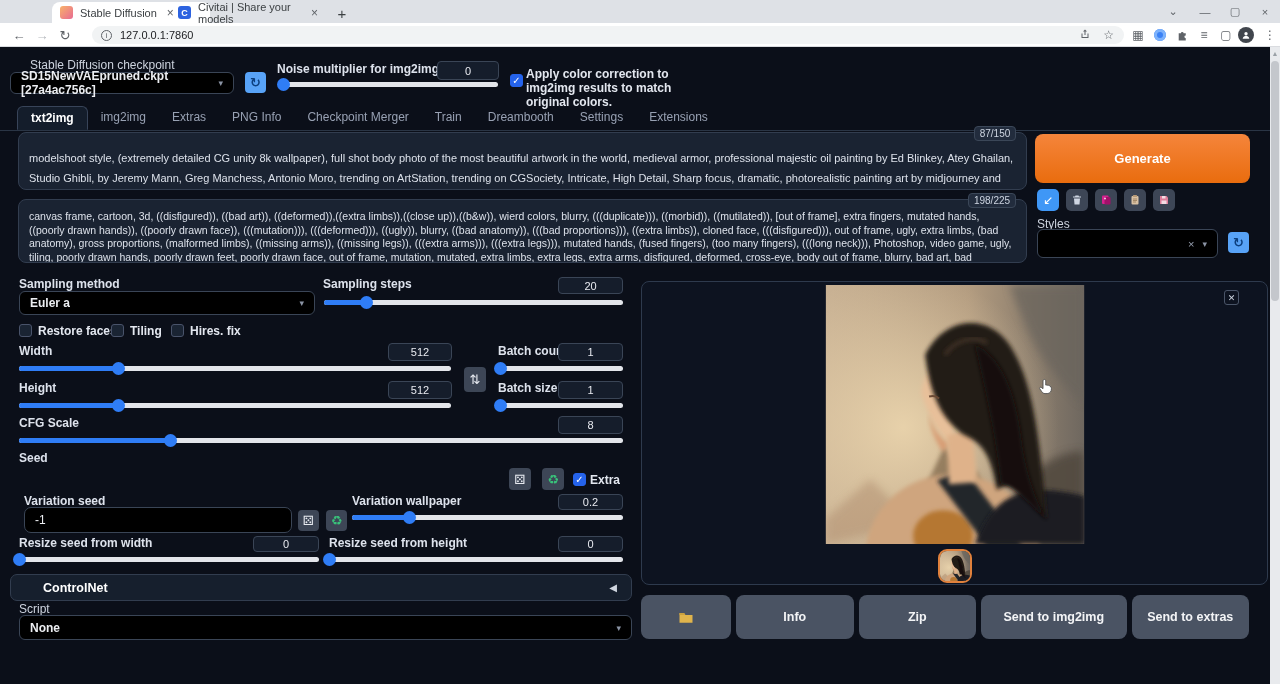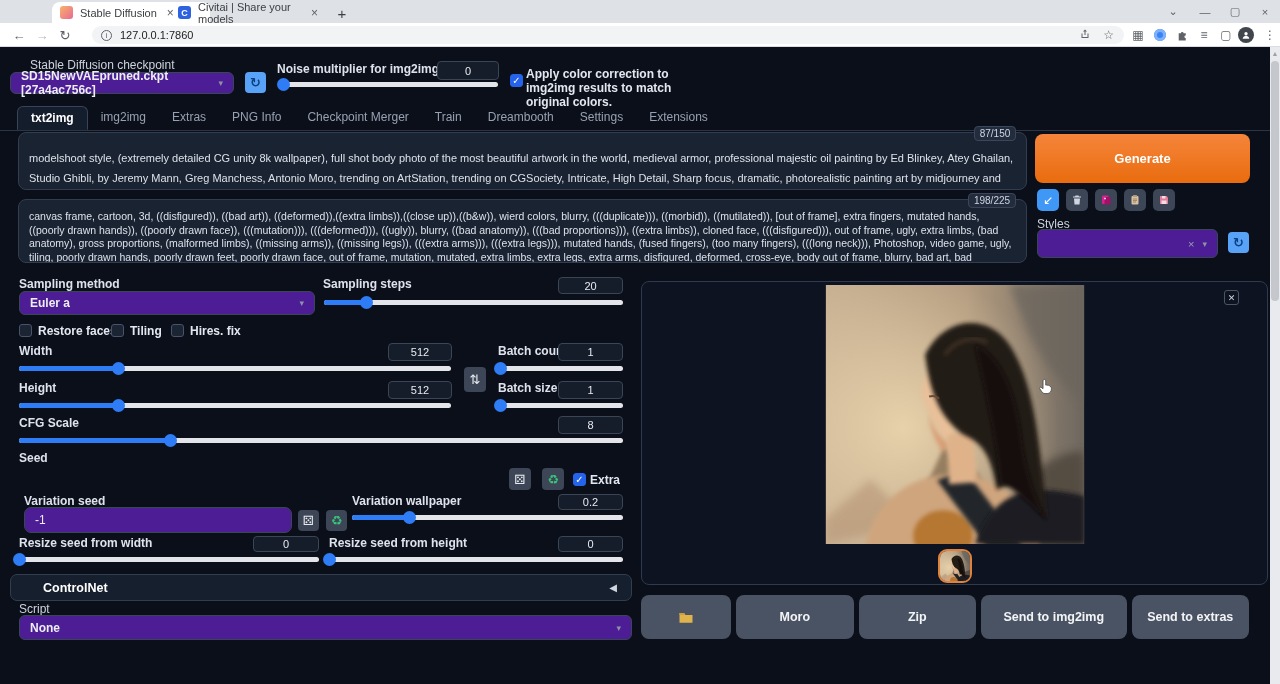--- a/index.html
+++ b/index.html
@@ -38,21 +38,21 @@
   
   .app { position:absolute; left:0; top:47px; width:1270px; height:637px; background:#0b0f19; color:#dfe3ec; }
   .scrollbar { position:absolute; left:1270px; top:47px; width:10px; height:637px; background:#e8eaed; }
   .scrollbar .sb-thumb { position:absolute; left:1px; top:14px; width:8px; height:240px; background:#c4c7cc; border-radius:4px; }
   .scrollbar .sb-up { position:absolute; left:0; top:0; width:10px; height:12px; color:#9aa0a6; font-size:7px;
                       display:flex; align-items:center; justify-content:center; }
 
   .lbl { position:absolute; font-size:12px; font-weight:600; color:#dde2ec; white-space:nowrap; }
   .numbox { position:absolute; background:#151d2b; border:1px solid #3a4556; border-radius:4px; color:#e8eaf0;
             font-size:11px; display:flex; align-items:center; justify-content:center; }
-  .dd { position:absolute; background:#4c1d95; border:1px solid #3a4556; border-radius:6px; color:#eceef2;
+  .dd { position:absolute; background:#000000; border:1px solid #3a4556; border-radius:6px; color:#eceef2;
         font-size:12px; font-weight:600; display:flex; align-items:center; padding:0 10px; }
   .dd .caret { margin-left:auto; color:#8b94a5; font-size:9px; }
   .slider { position:absolute; height:13px; }
   .sl-track { position:absolute; left:0; right:0; top:4px; height:5px; background:#e3e5ea; border-radius:3px; }
   .sl-fill  { position:absolute; left:0; top:4px; height:5px; background:#2f7df6; border-radius:3px; }
   .sl-handle{ position:absolute; top:0; width:13px; height:13px; border-radius:50%; background:#2f7df6; }
   .cb { position:absolute; width:13px; height:13px; border:1px solid #49536a; border-radius:3px; background:#1a2433;
         color:transparent; font-size:10px; line-height:11px; text-align:center; }
   .cb.checked { background:#2563eb; border-color:#2563eb; color:#fff; }
   .cblabel { position:absolute; font-size:12px; font-weight:600; color:#e3e7ef; white-space:nowrap; }
@@ -412,21 +412,21 @@
       </div>
     </div>
 
     <div class="gbtnrow" style="top:548px;">
       <div class="gbtn folder">
         <svg width="16" height="13" viewBox="0 0 24 20">
             <path d="M2 3h7l2 3h11v12H2z" fill="#e0b44c"></path>
             <path d="M2 3h7l2 3H2z" fill="#caa03e"></path>
           </svg>
       </div>
-      <div class="gbtn">Moro</div>
+      <div class="gbtn">Info</div>
       <div class="gbtn">Zip</div>
       <div class="gbtn" style="padding:0 20px;">Send to img2img</div>
       <div class="gbtn">Send to extras</div>
     </div>
 
   </div>
 
   <div class="scrollbar">
     <div class="sb-up">▲</div>
     <div class="sb-thumb"></div>

